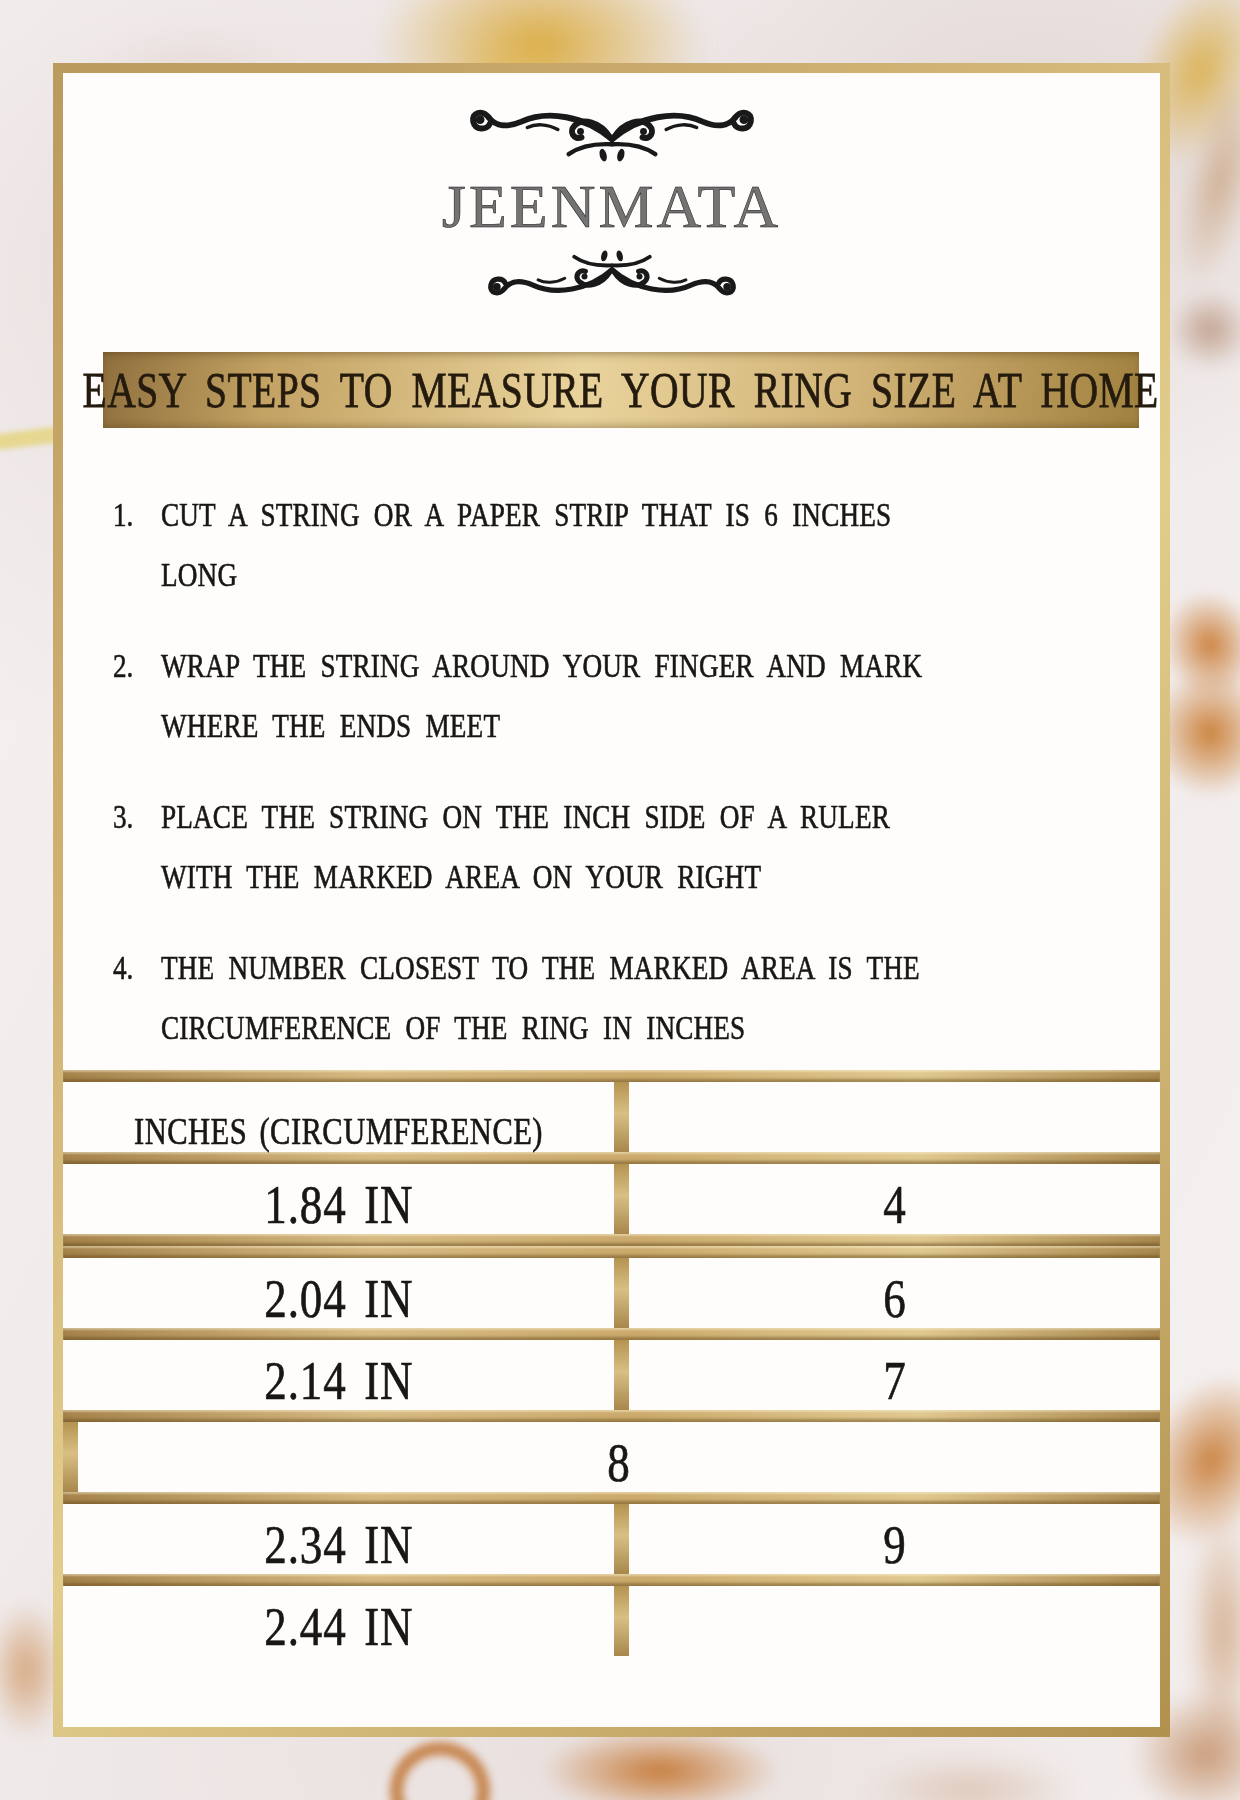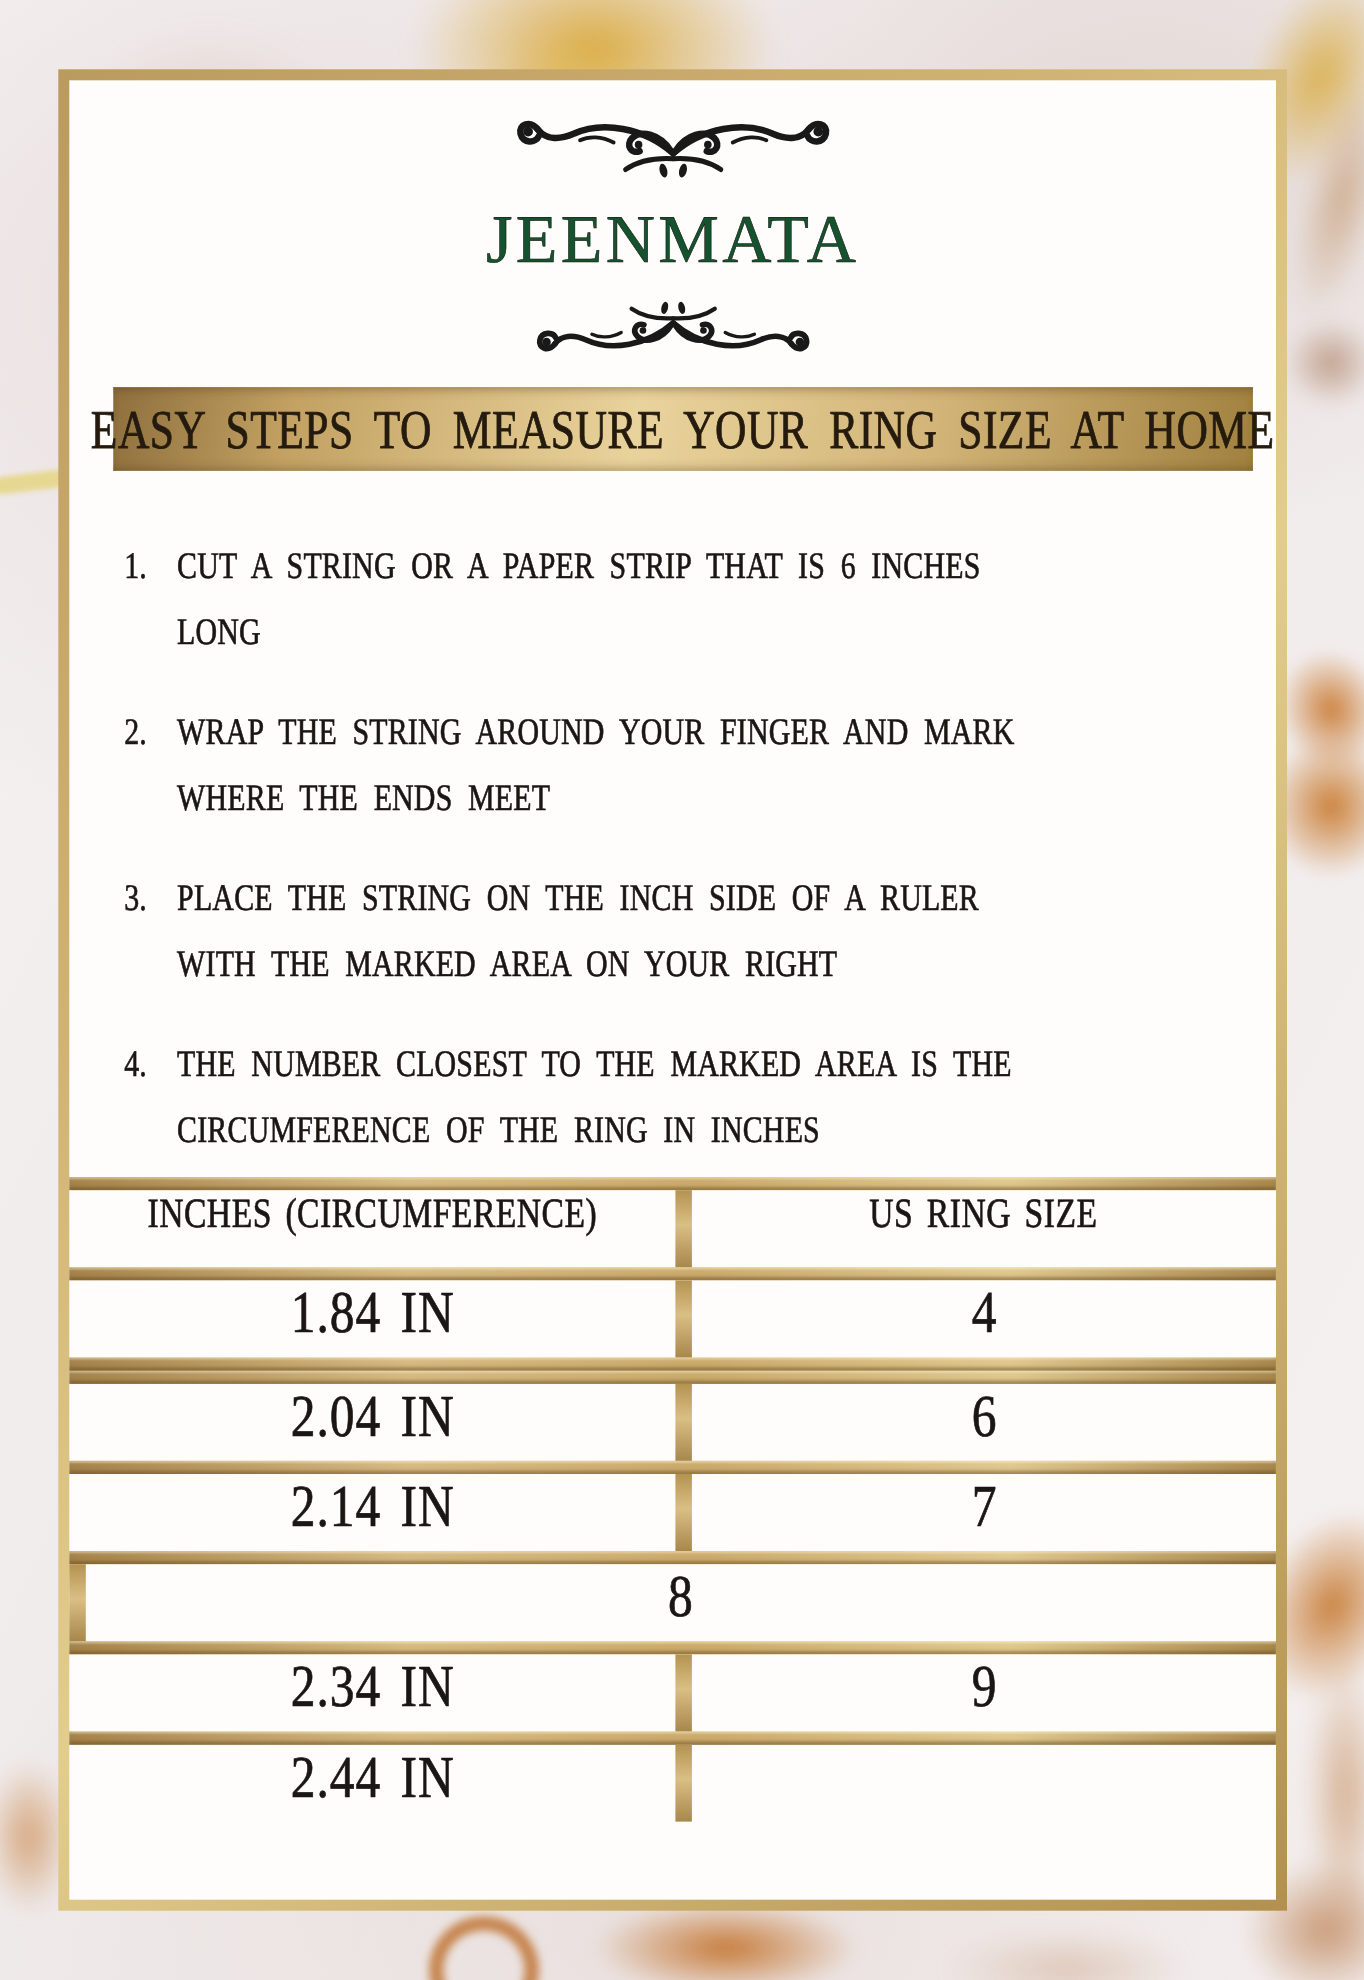--- a/index.html
+++ b/index.html
@@ -40,21 +40,21 @@
   }
   .card-inner{position:relative;width:1097px;height:1654px;background:#fefdfc;}
 
   .ink{color:#1a1613;}
   .didone{-webkit-text-stroke:.6px #1a1613;}
 
   
   .logo{position:absolute;top:27px;left:0;right:0;display:flex;flex-direction:column;align-items:center;gap:8px;}
   .flourish{display:block;}
   .flip{transform:rotate(180deg);}
-  .brand{margin:12px;font-size:62px;font-weight:normal;letter-spacing:3px;line-height:70px;color:#14532d;-webkit-text-stroke:.5px #151210;}
+  .brand{margin:0;font-size:62px;font-weight:normal;letter-spacing:3px;line-height:70px;color:#737373;-webkit-text-stroke:.5px #151210;}
 
   
   .banner{
     position:absolute;top:279px;left:40px;width:1036px;height:76px;
     background:linear-gradient(100deg,#8f6f3d 0%,#c3a263 16%,#e9d39c 46%,#d2b478 72%,#a1813f 100%);
     box-shadow:inset 0 7px 10px -6px rgba(80,55,18,.55), inset 0 -7px 10px -6px rgba(80,55,18,.45);
     display:flex;align-items:center;justify-content:center;
   }
   .banner-text{
     display:inline-block;font-size:46px;letter-spacing:.5px;word-spacing:10px;color:#241b0e;
@@ -68,21 +68,21 @@
   .step-text{font-size:34px;line-height:60px;word-spacing:9px;letter-spacing:.2px;white-space:pre-line;transform:scaleX(.8);transform-origin:0 0;width:1210px;}
 
   
   .size-table{position:absolute;top:997px;left:0;width:1097px;}
   .gbar{
     height:12px;
     background:linear-gradient(90deg,#a5834b 0%,#d6ba82 28%,#cbaa6c 52%,#e0c88f 78%,#a8874d 100%);
     box-shadow:inset 0 2px 2px rgba(255,248,220,.45), inset 0 -3px 3px rgba(100,72,26,.5);
   }
   .trow{display:flex;height:70px;}
-  .cell{display:flex;align-items:flex-start;justify-content:center;}
+  .cell{display:flex;align-items:flex-end;justify-content:center;}
   .c1{width:551px;}
   .c2{flex:1;}
   .vdiv{width:15px;background:linear-gradient(180deg,#b4934f,#d9bf85 45%,#a8874b);}
   .hdr-text{display:inline-block;font-size:36px;letter-spacing:.5px;word-spacing:5px;transform:scale(.85,1.05);white-space:nowrap;}
   .val-text{display:inline-block;font-size:50px;letter-spacing:1px;word-spacing:6px;transform:scale(.9,1.08);white-space:nowrap;}
 </style>
 </head>
 <body>
 
 <div>
@@ -167,23 +167,20 @@
     </ol>
 
     <div class="size-table ink">
       <div class="gbar"></div>
 
       <div class="trow">
         <div class="cell c1">
           <span class="hdr-text didone">INCHES (CIRCUMFERENCE)</span>
         </div>
         <div class="vdiv"></div>
-        <div class="cell c2">
-          <span class="hdr-text didone">US RING SIZE</span>
-        </div>
       </div>
       <div class="gbar"></div>
 
       <div class="trow">
         <div class="cell c1">
             <span class="val-text didone">1.84 IN</span>
           </div>
         <div class="vdiv"></div>
         <div class="cell c2">
             <span class="val-text didone">4</span>

